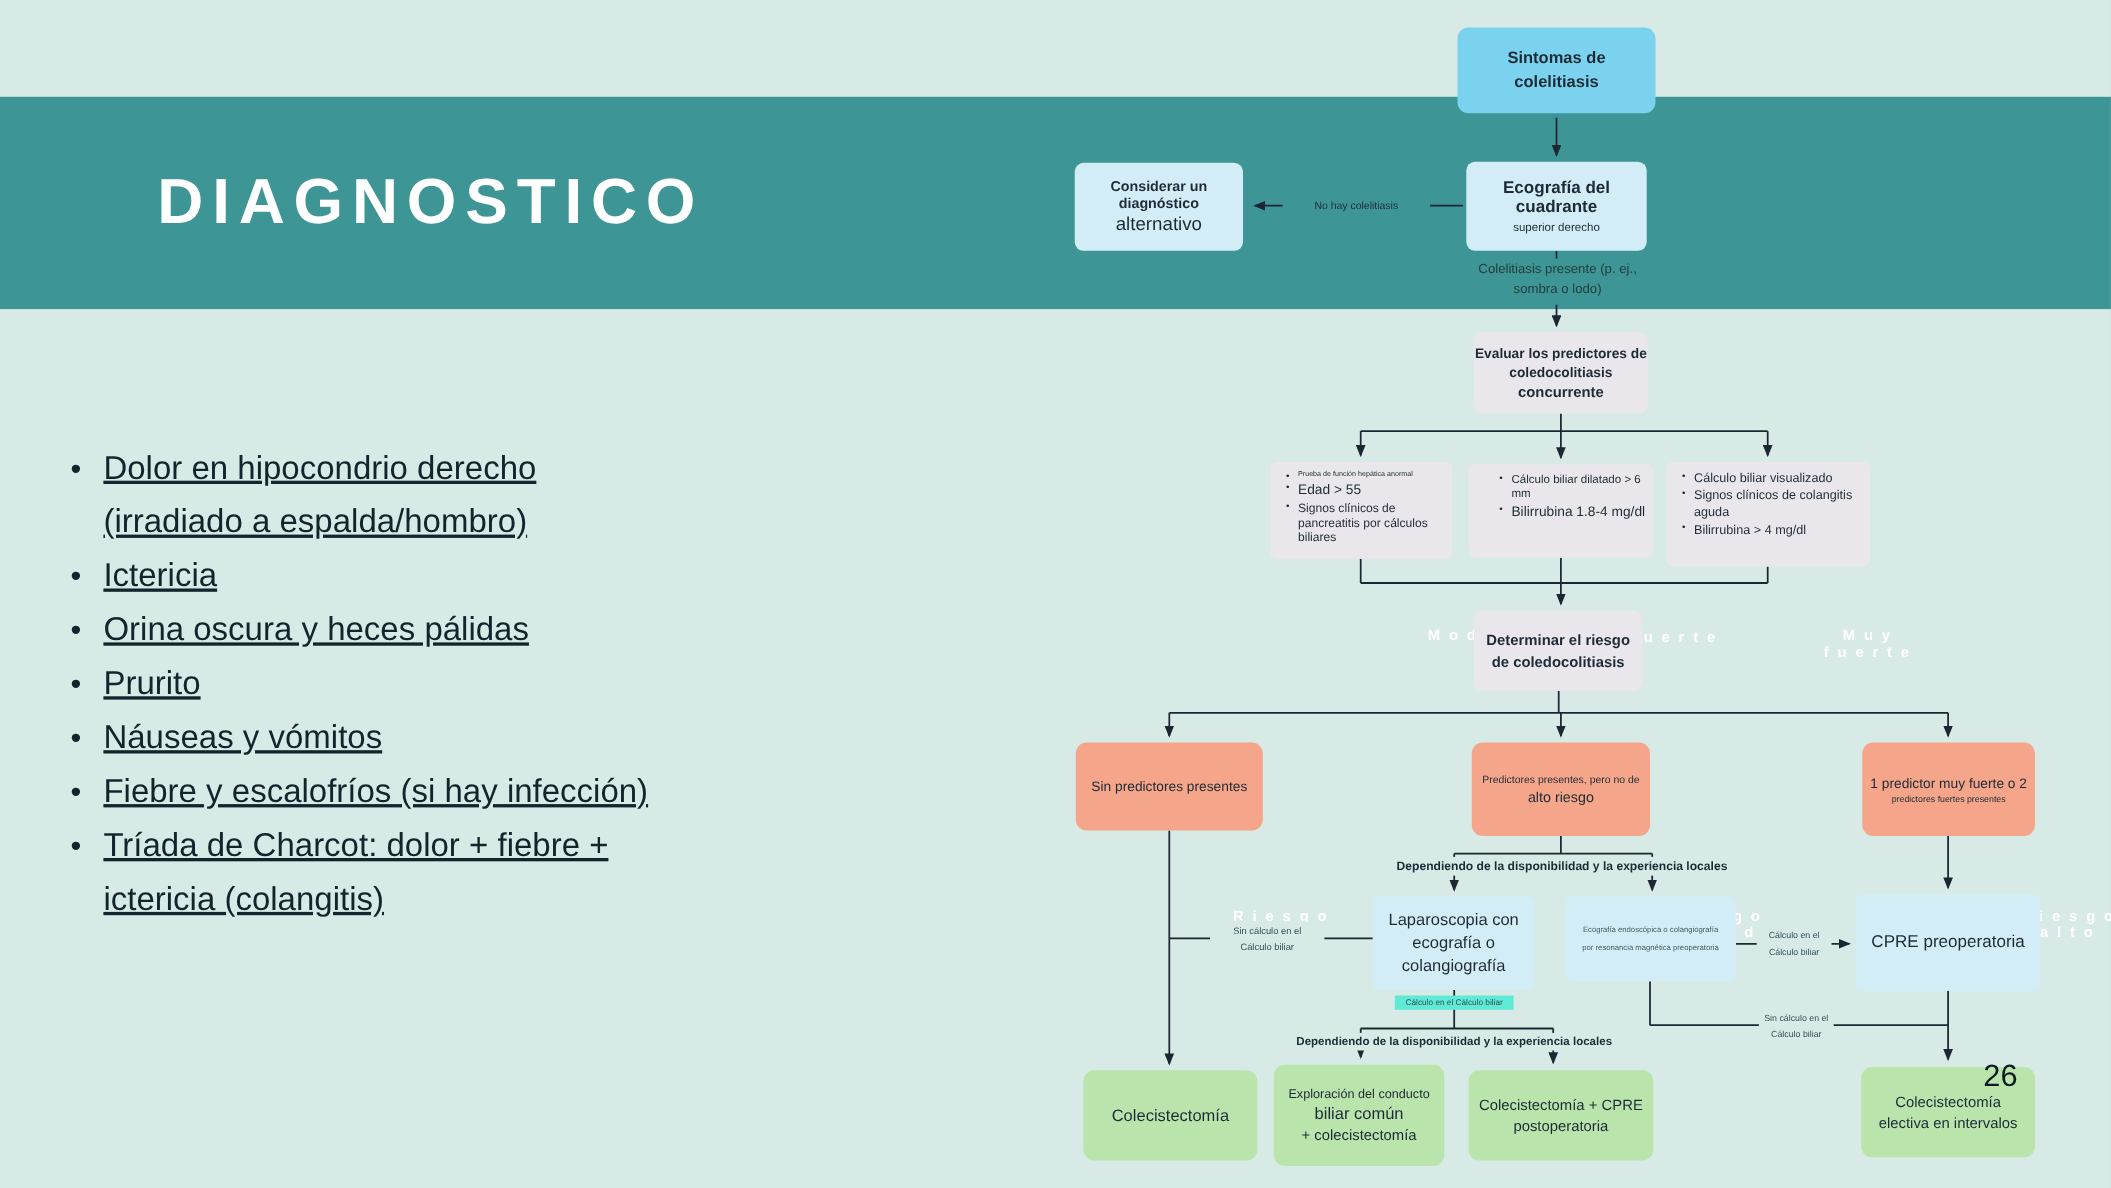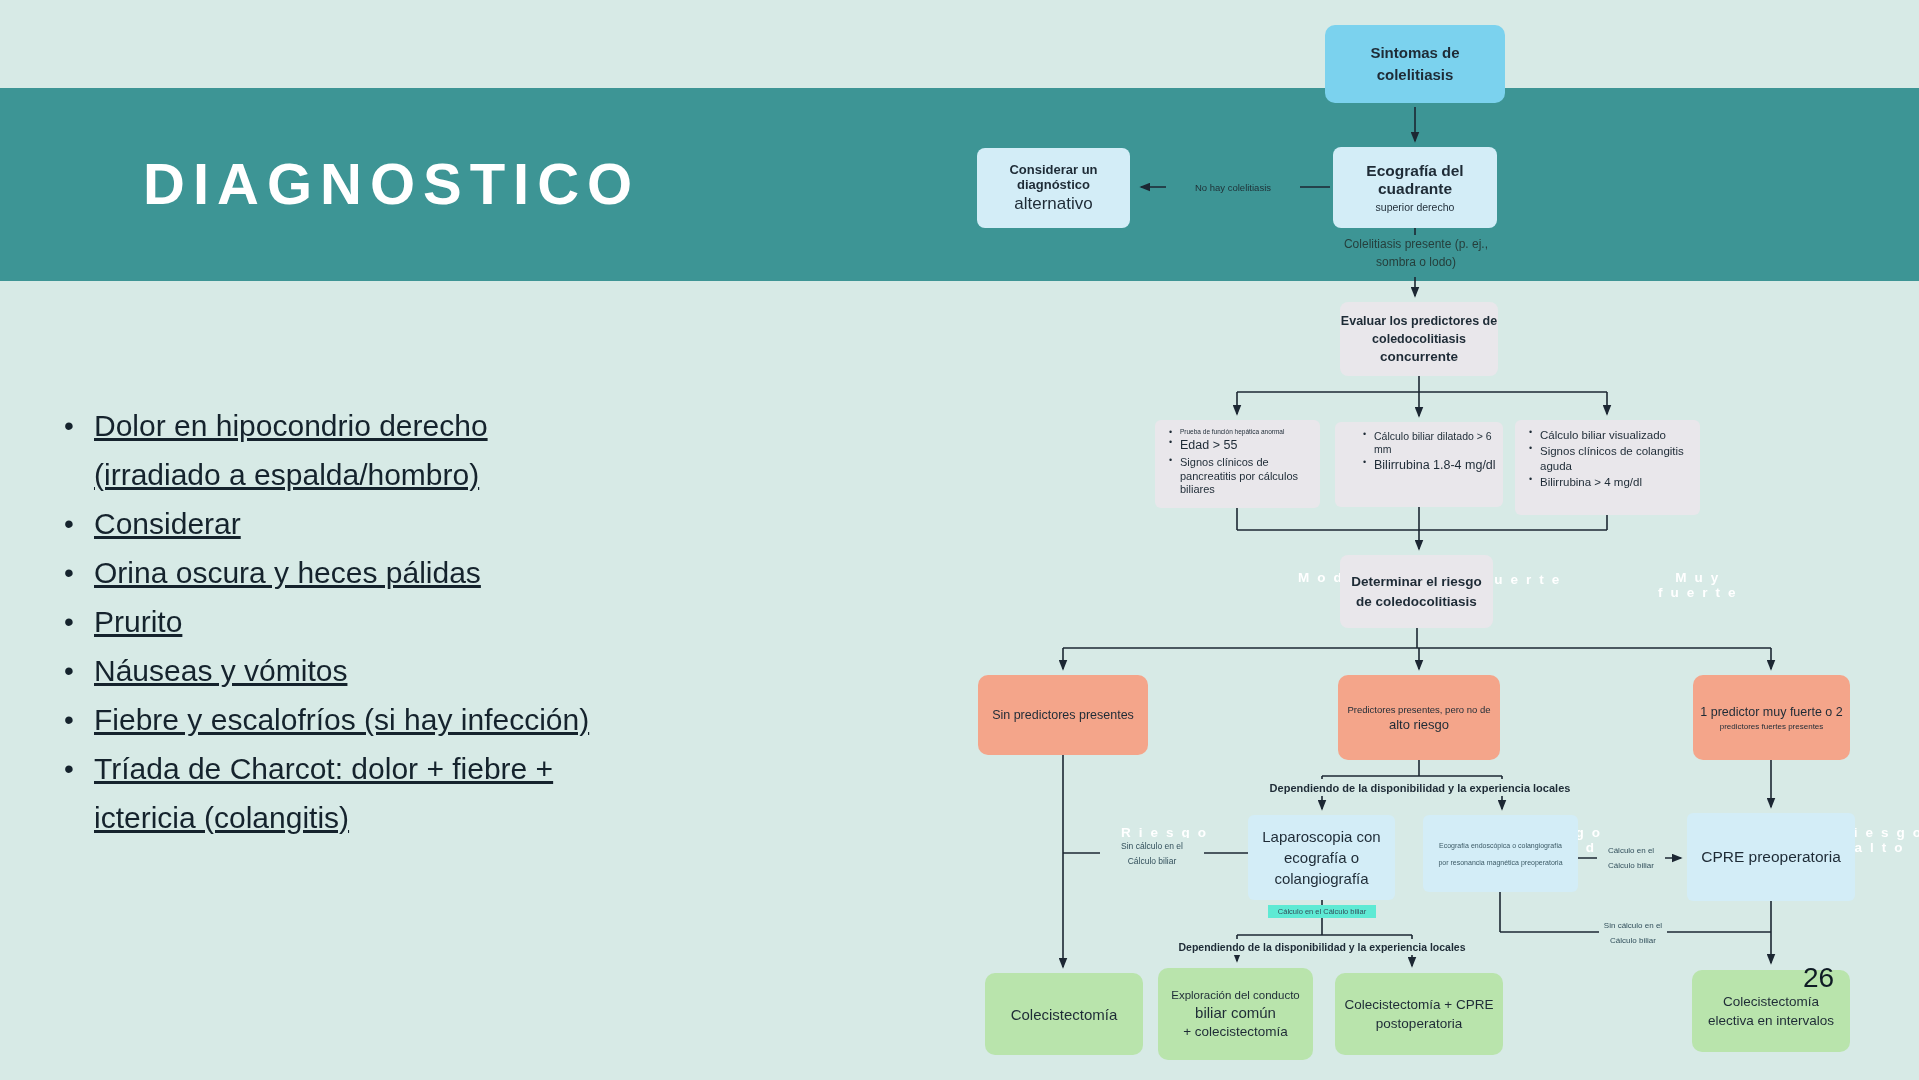--- a/index.html
+++ b/index.html
@@ -111,21 +111,21 @@
 </head>
 <body>
 
 <div class="slide">
 
   <div class="band"></div>
   <div class="title">DIAGNOSTICO</div>
 
   <ul class="symptoms">
     <li>Dolor en hipocondrio derecho (irradiado a espalda/hombro)</li>
-    <li>Considerar</li>
+    <li>Ictericia</li>
     <li>Orina oscura y heces pálidas</li>
     <li>Prurito</li>
     <li>Náuseas y vómitos</li>
     <li>Fiebre y escalofríos (si hay infección)</li>
     <li>Tríada de Charcot: dolor + fiebre + ictericia (colangitis)</li>
   </ul>
 
   <svg class="connectors" width="1919" height="1080" viewBox="0 0 1919 1080">
     <defs>
       <marker id="ah" viewBox="0 0 10 8" refX="8.5" refY="4" markerWidth="11" markerHeight="9" orient="auto" markerUnits="userSpaceOnUse">

